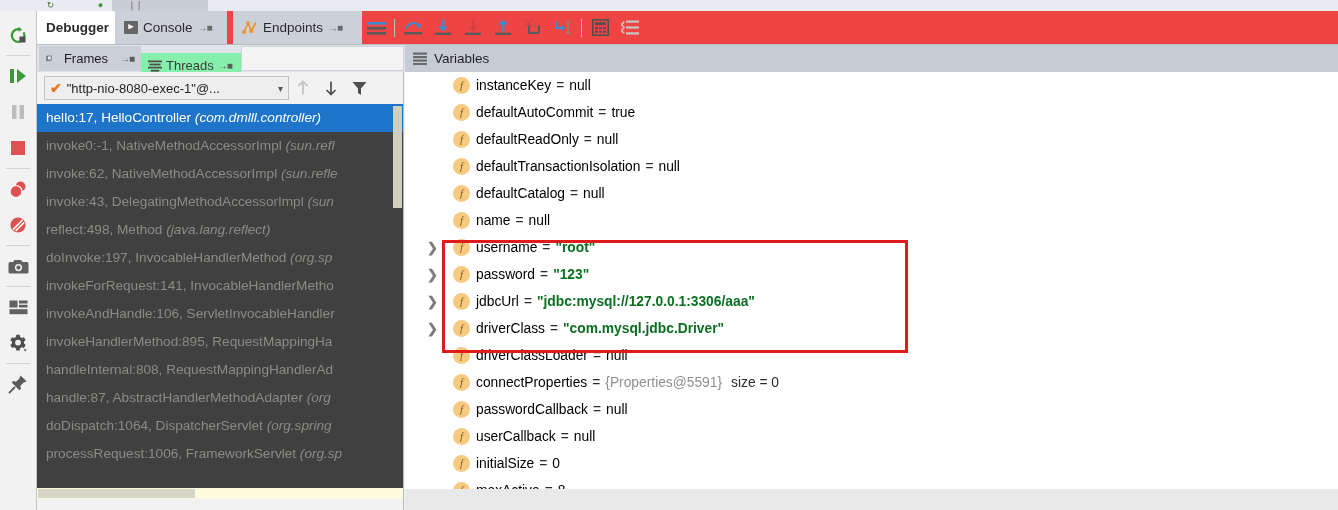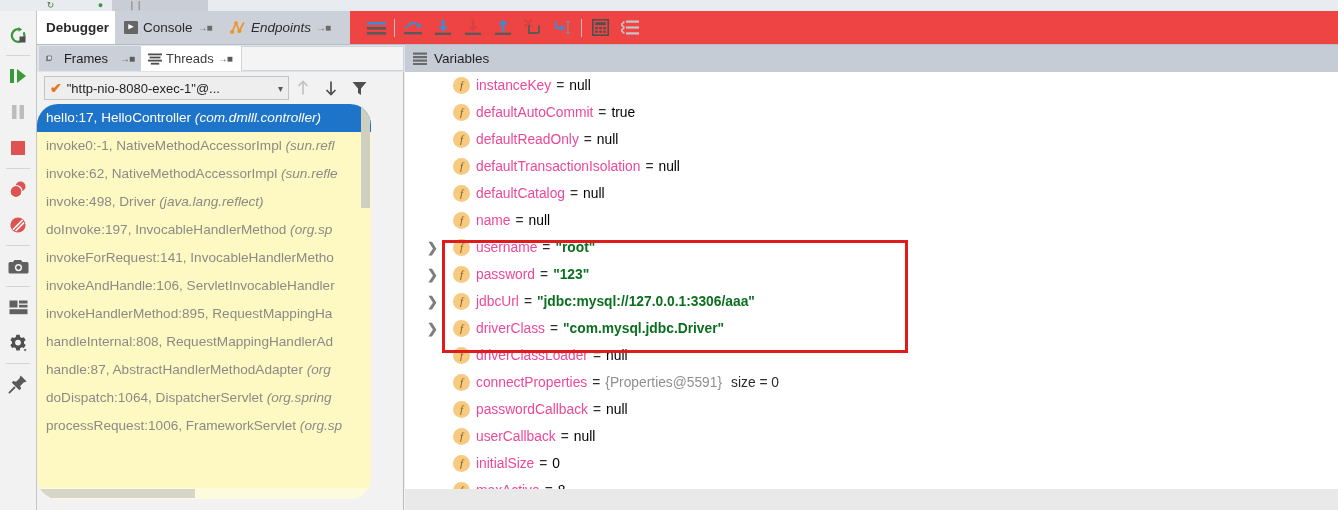--- a/index.html
+++ b/index.html
@@ -93,21 +93,21 @@
     position: absolute; left: 0; top: 34px; width: 1301px; height: 27px;
     background: #dfe3ea;
   }
   .stab {
     position: absolute; top: 1px; height: 25px;
     display: flex; align-items: center; gap: 4px;
     padding: 0 7px; box-sizing: border-box;
     font-size: 13px; white-space: nowrap;
   }
   .stab.active { background: #cbd0d8; color: #1b1b1b; gap: 12px; }
-  .stab.inactive { background: #ffffff; color: #3c3c3c; }
+  .stab.inactive { background: #86efac; color: #3c3c3c; margin-top: 7px; }
   .stab .pin { color: #5b5b5b; font-size: 10px; letter-spacing: -1px; }
 
   .searchbox {
     position: absolute; top: 1px; height: 25px;
     background: #f4f4f4; border: 1px solid #cfd3d9; box-sizing: border-box;
   }
 
   .vartitle {
     position: absolute; top: 0; height: 27px;
     display: flex; align-items: center; gap: 7px;
@@ -134,24 +134,23 @@
     margin-left: 7px; width: 245px; height: 24px;
     background: #eeeeee; border: 1px solid #c3c3c3; box-sizing: border-box;
     display: flex; align-items: center; gap: 5px; padding: 0 5px;
     font-size: 13px; color: #1f1f1f;
   }
   .thread-combo .check { color: #e8761f; font-size: 14px; font-weight: bold; }
   .thread-combo .caret { margin-left: auto; color: #585858; font-size: 10px; }
   .tr-icon { width: 28px; height: 32px; display: flex; align-items: center; justify-content: center; }
 
   .frames-list {
-    position: absolute; left: 0; top: 32px; width: 334px; height: 395px;
-    background: #fef9c3;
+    position: absolute; left: 0; top: 32px; width: 366px; height: 395px;
+    background: #404040;
     overflow: hidden;
-    border-radius: 21px;
   }
   .frame-row {
     height: 28px; line-height: 28px;
     padding-left: 9px;
     font-size: 13.6px;
     color: #8b8b85;
     white-space: nowrap;
     overflow: hidden;
   }
   .frame-row.selected {
@@ -194,21 +193,21 @@
     color: #7d7d7d; font-size: 13px; font-weight: bold;
   }
   .ficon {
     width: 17px; height: 17px; border-radius: 50%;
     background: #f7ca82;
     color: #8a5a12; font-size: 11px; font-style: italic;
     line-height: 17px; text-align: center;
     margin-right: 6px; flex: none;
     font-family: "Liberation Serif", serif;
   }
-  .vname { color: #ec4899; }
+  .vname { color: #000000; }
   .veq   { color: #2b2b2b; margin: 0 5px; }
   .vnull { color: #000000; }
   .vstr  { color: #0a7020; font-weight: bold; }
   .vref  { color: #8f8f8f; }
   .vsize { color: #2b2b2b; margin-left: 9px; }
 
   
   .redbox {
     position: absolute;
     border: 3px solid #e01b1b;
@@ -324,21 +323,21 @@
       <div class="tab active" style="left:0px;width:78px;">
         <span>Debugger</span>
       </div>
 
       <div class="tab inactive" style="left:78px;width:112px;">
         <span class="tab-icon-console">▶</span>
         <span>Console</span>
         <span class="pin">→■</span>
       </div>
 
-      <div class="tab inactive" style="left:184px;width:129px;font-style:italic;">
+      <div class="tab inactive" style="left:196px;width:129px;">
         <svg width="16" height="15" viewBox="0 0 16 15">
           <path d="M2 12 L6 3 L9.5 11 L13.8 2.5" stroke="#f0932b" stroke-width="1.7" fill="none"></path>
           <circle cx="2.2" cy="12" r="2.1" fill="#f0932b"></circle>
           <circle cx="9.4" cy="11" r="2.1" fill="#f0932b"></circle>
           <circle cx="6" cy="3" r="1.8" fill="#f0932b"></circle>
         </svg>
         <span>Endpoints</span>
         <span class="pin">→■</span>
       </div>
 
@@ -486,21 +485,22 @@
             <path d="M0.5 1 L14.5 1 L9 7.4 L9 14 L6 12 L6 7.4 Z" fill="#4f4f4f"></path>
           </svg>
         </div>
       </div>
 
       <div class="frames-list">
         <div id="frames-container">
             <div class="frame-row selected"><span>hello:17, HelloController</span><span class="pkg"> (com.dmlll.controller)</span></div>
             <div class="frame-row"><span>invoke0:-1, NativeMethodAccessorImpl</span><span class="pkg"> (sun.refl</span></div>
             <div class="frame-row"><span>invoke:62, NativeMethodAccessorImpl</span><span class="pkg"> (sun.refle</span></div>
-            <div class="frame-row"><span>invoke:498, Driver</span><span class="pkg"> (java.lang.reflect)</span></div>
+            <div class="frame-row"><span>invoke:43, DelegatingMethodAccessorImpl</span><span class="pkg"> (sun</span></div>
+            <div class="frame-row"><span>reflect:498, Method</span><span class="pkg"> (java.lang.reflect)</span></div>
             <div class="frame-row"><span>doInvoke:197, InvocableHandlerMethod</span><span class="pkg"> (org.sp</span></div>
             <div class="frame-row"><span>invokeForRequest:141, InvocableHandlerMetho</span></div>
             <div class="frame-row"><span>invokeAndHandle:106, ServletInvocableHandler</span></div>
             <div class="frame-row"><span>invokeHandlerMethod:895, RequestMappingHa</span></div>
             <div class="frame-row"><span>handleInternal:808, RequestMappingHandlerAd</span></div>
             <div class="frame-row"><span>handle:87, AbstractHandlerMethodAdapter</span><span class="pkg"> (org</span></div>
             <div class="frame-row"><span>doDispatch:1064, DispatcherServlet</span><span class="pkg"> (org.spring</span></div>
             <div class="frame-row"><span>processRequest:1006, FrameworkServlet</span><span class="pkg"> (org.sp</span></div>
             <div class="frame-row"></div>
           </div>

